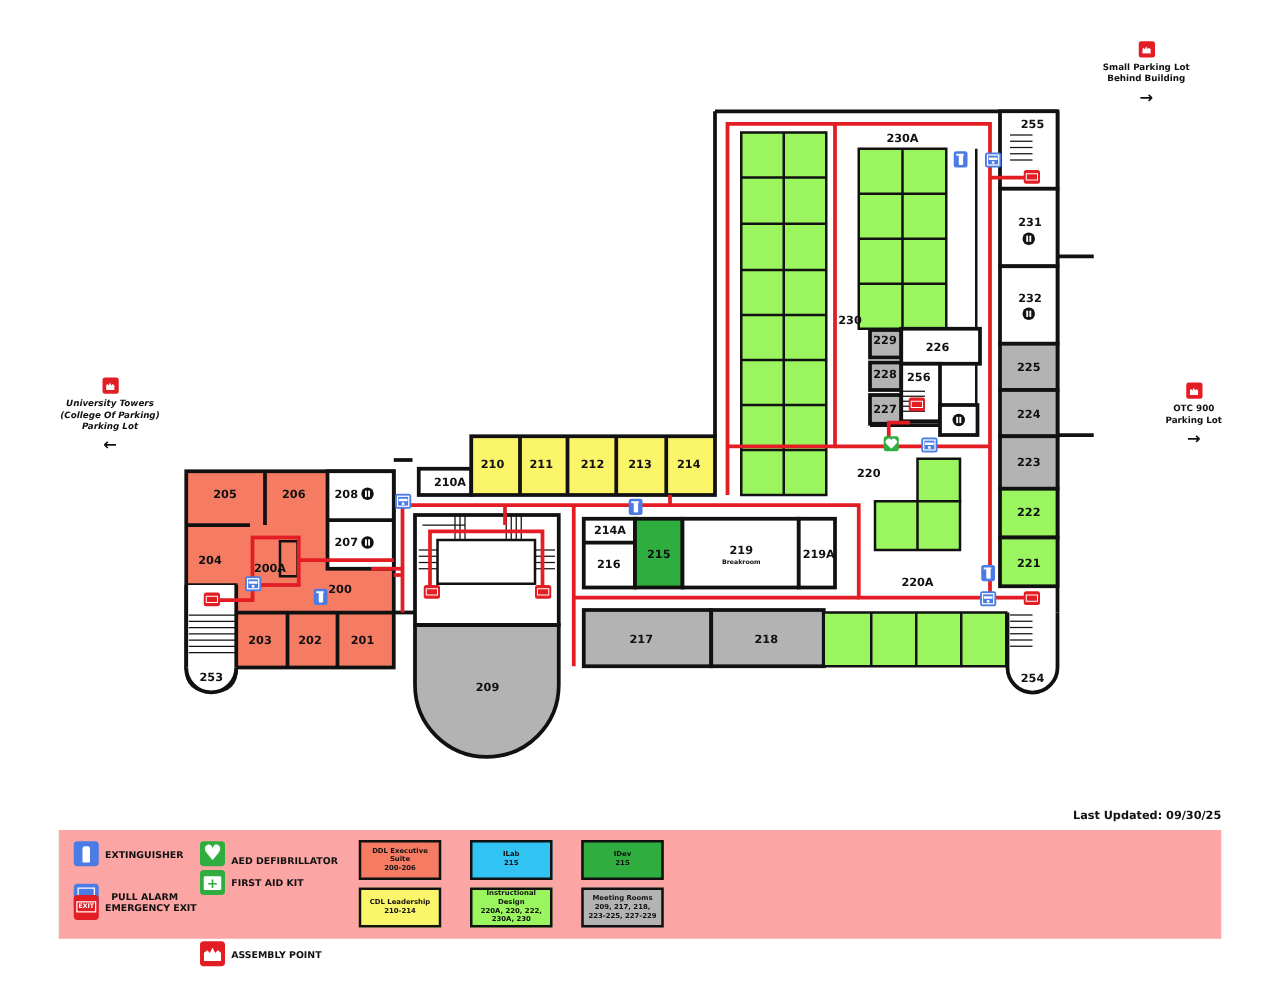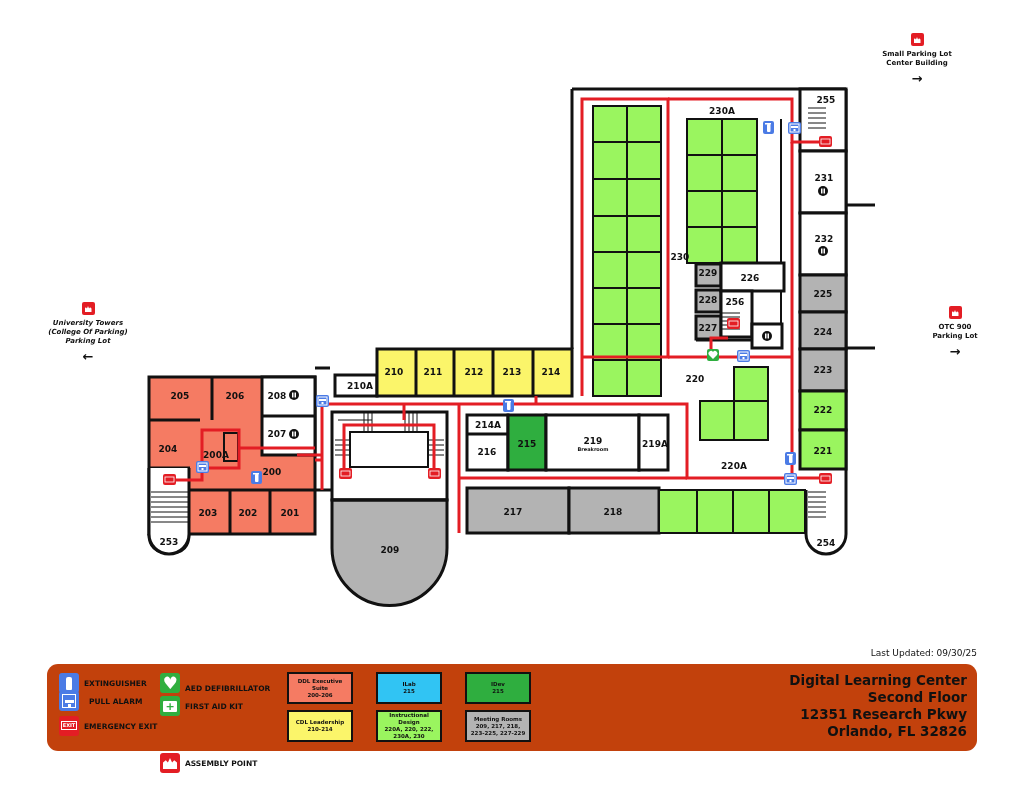--- a/index.html
+++ b/index.html
@@ -4,22 +4,22 @@
 <style>
   html, body { margin:0; padding:0; background:#ffffff; }
   body { width:1024px; height:791px; position:relative; overflow:hidden; font-family:"Liberation Sans", sans-serif; }
   #plan { position:absolute; left:0; top:0; }
   .rlabel { font-family:"DejaVu Sans", sans-serif; font-weight:bold; font-size:9px; fill:#111; text-anchor:middle; dominant-baseline:middle; }
   .rsub { font-family:"DejaVu Sans", sans-serif; font-weight:bold; font-size:5px; fill:#111; text-anchor:middle; }
   .dest { position:absolute; text-align:center; font-family:"DejaVu Sans", sans-serif; font-weight:bold; font-size:7px; line-height:9px; color:#111; }
   .dest .ap { width:13px; height:13px; background:#e31d24; border-radius:2px; margin:0 auto 4px auto; position:relative; }
   .dest .ap::after { content:""; position:absolute; left:3px; top:4px; width:7px; height:6px; background:#fff; clip-path:polygon(0 100%,0 40%,20% 20%,35% 40%,50% 0,65% 40%,80% 20%,100% 40%,100% 100%); }
   .dest .arrow { font-size:13px; line-height:13px; margin-top:4px; }
-  .updated { position:absolute; right:47px; top:648px; font-family:"DejaVu Sans", sans-serif; font-weight:normal; font-size:9px; color:#111; }
-  .legend { position:absolute; left:47px; top:664px; width:930px; height:87px; background:#c2410c;border-radius:11px; }
+  .updated { position:absolute; right:47px; top:648px; font-family:"DejaVu Sans", sans-serif; font-weight:bold; font-size:9px; color:#111; }
+  .legend { position:absolute; left:47px; top:664px; width:930px; height:87px; background:#fca5a5; }
   .leg-item { position:absolute; display:flex; align-items:center; gap:5px; font-family:"DejaVu Sans", sans-serif; font-weight:bold; font-size:7.5px; color:#111; }
   .leg-icon { width:20px; height:20px; border-radius:3px; position:relative; flex:none; }
   .ic-ext { background:#4b7be5; }
   .ic-ext::after { content:""; position:absolute; left:7px; top:4px; width:6px; height:13px; background:#fff; border-radius:2px 2px 1px 1px; }
   .ic-pull { background:#4b7be5; }
   .ic-pull::after { content:""; position:absolute; left:3px; top:3px; width:14px; height:14px; border:1px solid #fff; box-sizing:border-box; background:linear-gradient(#fff 0 0) 2px 5px/9px 3px no-repeat, linear-gradient(#fff 0 0) 5px 9px/3px 3px no-repeat; }
   .ic-exit { background:#e31d24; }
   .ic-exit::after { content:"EXIT"; position:absolute; left:2px; top:5px; width:16px; height:9px; border:1px solid #fff; box-sizing:border-box; color:#fff; font-size:5px; line-height:7px; text-align:center; }
   .ic-aed { background:#2fae3f; }
   .ic-aed::after { content:"\2665"; position:absolute; left:0; top:0; width:20px; height:20px; color:#fff; font-size:17px; line-height:20px; text-align:center; }
@@ -316,21 +316,21 @@
     <text class="rlabel" x="823" y="370">223</text>
     <text class="rlabel" x="823" y="410">222</text>
     <text class="rlabel" x="823" y="451">221</text>
     <text class="rlabel" x="826" y="543">254</text>
   </g>
 </svg>
 
 <div class="dest" style="left:872px; top:33px; width:90px;">
   <div class="ap"></div>
   <div>Small Parking Lot</div>
-  <div>Center Building</div>
+  <div>Behind Building</div>
   <div class="arrow">→</div>
 </div>
 
 <div class="dest" style="left:33px; top:302px; width:110px;font-style:italic;">
   <div class="ap"></div>
   <div>University Towers</div>
   <div>(College Of Parking)</div>
   <div>Parking Lot</div>
   <div class="arrow">←</div>
 </div>
@@ -342,21 +342,21 @@
   <div class="arrow">→</div>
 </div>
 
 <div class="updated">Last Updated: 09/30/25</div>
 
 <div class="legend">
   <div class="leg-item" style="left:12px; top:9px;">
     <div class="leg-icon ic-ext"></div>
     <span>EXTINGUISHER</span>
   </div>
-  <div class="leg-item" style="left:12px; top:27px;gap:10px;">
+  <div class="leg-item" style="left:12px; top:43px;gap:10px;">
     <div class="leg-icon ic-pull"></div>
     <span>PULL ALARM</span>
   </div>
   <div class="leg-item" style="left:12px; top:52px;">
     <div class="leg-icon ic-exit"></div>
     <span>EMERGENCY EXIT</span>
   </div>
   <div class="leg-item" style="left:113px; top:9px;align-items:flex-end;">
     <div class="leg-icon ic-aed"></div>
     <span>AED DEFIBRILLATOR</span>
@@ -390,19 +390,13 @@
   <div class="swatch" style="left:418px; top:8px; background:#2fae3f;">
     <div>IDev</div>
     <div>215</div>
   </div>
   <div class="swatch" style="left:418px; top:46px; background:#b3b3b3;">
     <div>Meeting Rooms</div>
     <div>209, 217, 218,</div>
     <div>223-225, 227-229</div>
   </div>
 
-  <div class="addr">
-    <div>Digital Learning Center</div>
-    <div>Second Floor</div>
-    <div>12351 Research Pkwy</div>
-    <div>Orlando, FL 32826</div>
-  </div>
 </div>
 
 </body></html>

